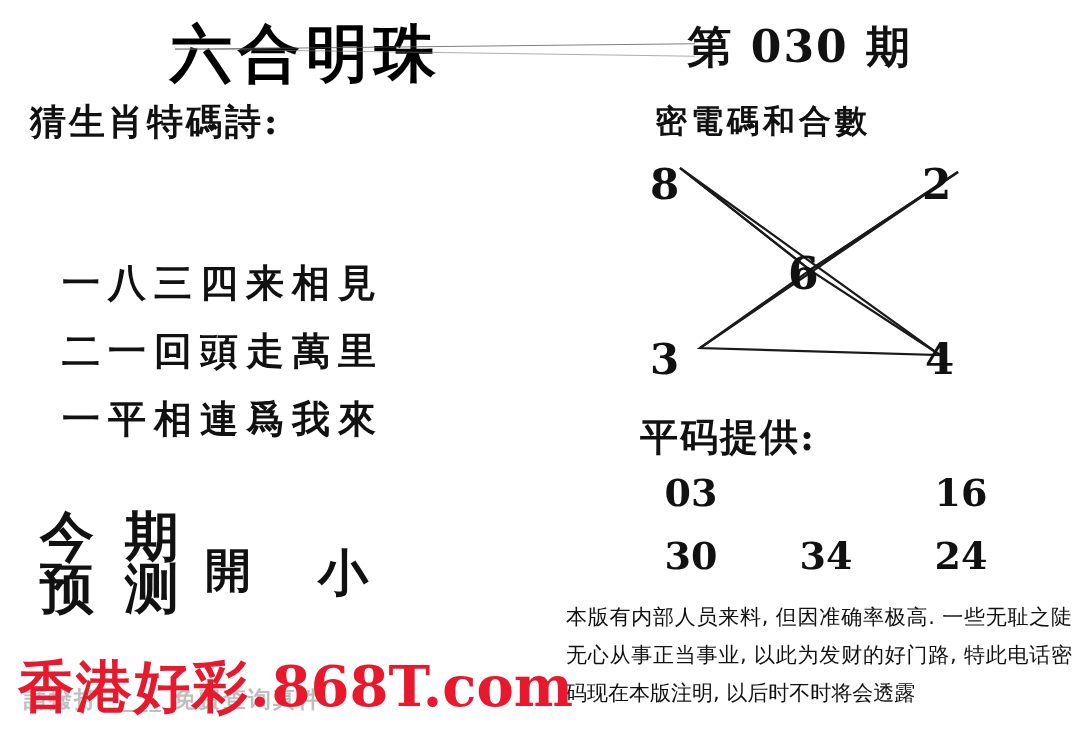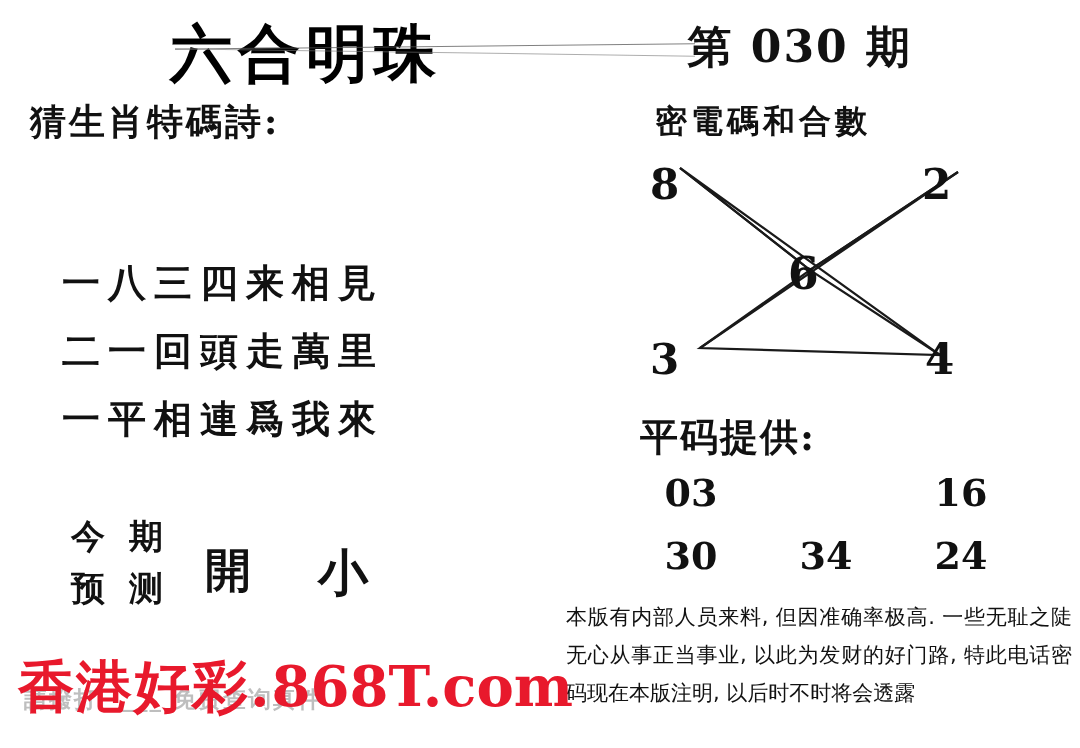--- a/index.html
+++ b/index.html
@@ -80,26 +80,25 @@
   }
   .pl1 { top:188px; }
   .pl2 { top:258px; }
   .pl3 { top:326px; }
   .pl4 { top:394px; }
 
   
   .forecast-label {
     position:absolute;
     left:40px; top:510px;
-    font-size:34px;
+    font-size:54px;
     font-weight:bold;
     line-height:52px;
     letter-spacing:6px;
     font-family:"DejaVu Serif", serif;
-    text-align:center;
     width:160px;
   }
   .forecast-open {
     position:absolute;
     left:205px; top:540px;
     font-size:46px;
     font-weight:bold;
     letter-spacing:4px;
     font-family:"DejaVu Serif", serif;
   }

